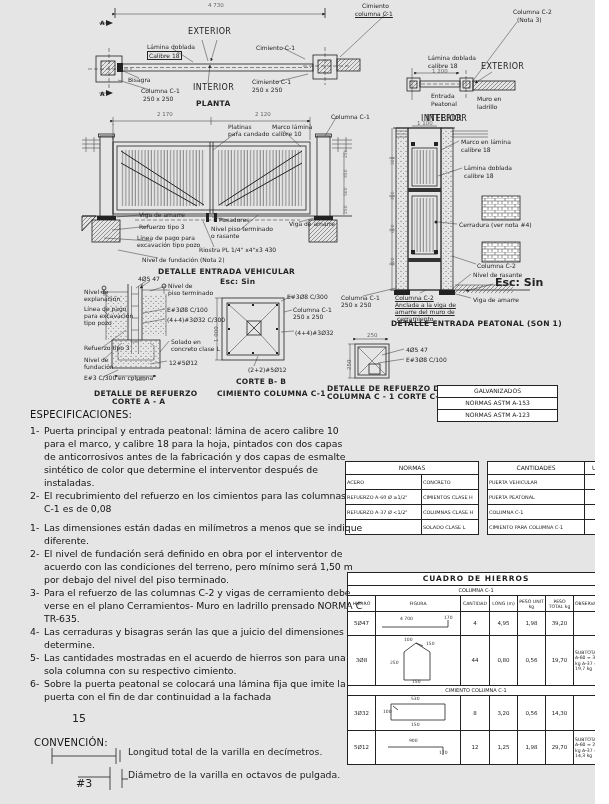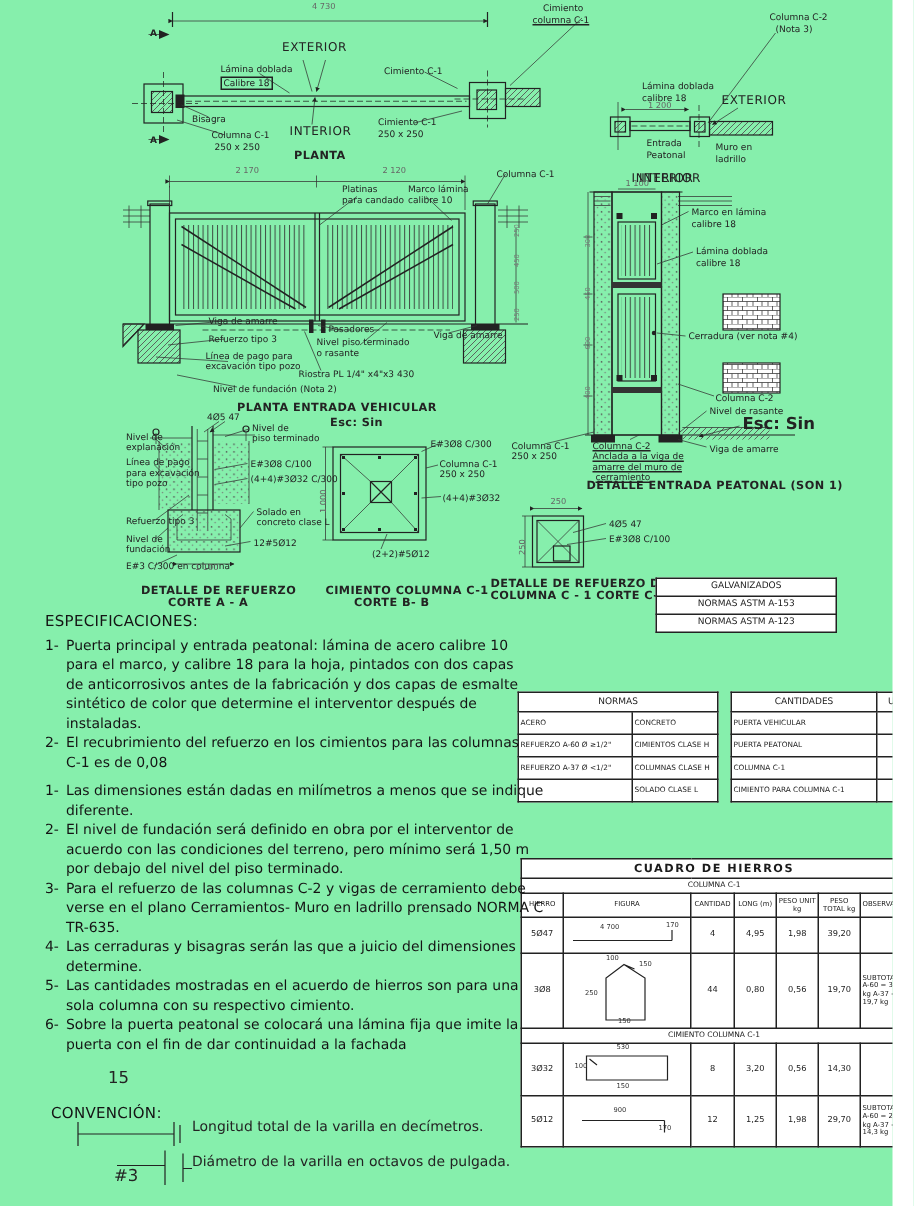--- a/index.html
+++ b/index.html
@@ -1,16 +1,16 @@
 <!DOCTYPE html>
 <html><head>
 <meta charset="utf-8">
 <style>
   html,body{margin:0;padding:0;background:#fff}
-  #sheet{position:relative;width:595px;height:804px;background:#86efac;overflow:hidden;
+  #sheet{position:relative;width:595px;height:804px;background:#e5e5e5;overflow:hidden;
          font-family:"DejaVu Sans",sans-serif;color:#1b1b1b}
   #art{position:absolute;left:0;top:0}
   #art *{stroke:#222;stroke-width:.8;fill:none}
   #art .thin{stroke:#333;stroke-width:.5}
   #art .dash{stroke-dasharray:4 2;stroke-width:.5}
   #art .mid{stroke-width:1}
   .lbl{position:absolute;font-size:6px;line-height:7px;white-space:nowrap;color:#232323}
   .lbl.dim{color:#666;font-size:5.5px}
   .lbl.big{font-size:8px;letter-spacing:.4px}
   .lbl.t{font-size:7.5px;font-weight:bold;letter-spacing:.3px}
@@ -239,21 +239,21 @@
 <span class="lbl" style="left:139px;top:211px">Viga de amarre</span>
 <span class="lbl" style="left:139px;top:223px">Refuerzo tipo 3</span>
 <span class="lbl" style="left:137px;top:234px">Línea de pago para</span>
 <span class="lbl" style="left:137px;top:241px">excavación tipo pozo</span>
 <span class="lbl" style="left:142px;top:256px">Nivel de fundación (Nota 2)</span>
 <span class="lbl" style="left:219px;top:216px">Pasadores</span>
 <span class="lbl" style="left:211px;top:225px">Nivel piso terminado</span>
 <span class="lbl" style="left:211px;top:232px">o rasante</span>
 <span class="lbl" style="left:199px;top:246px">Riostra PL 1/4" x4"x3 430</span>
 <span class="lbl" style="left:289px;top:220px">Viga de amarre</span>
-<span class="lbl t" style="left:158px;top:268px">PLANTA ENTRADA VEHICULAR</span>
+<span class="lbl t" style="left:158px;top:268px">DETALLE ENTRADA VEHICULAR</span>
 <span class="lbl t" style="left:220px;top:278px">Esc: Sin</span>
 <span class="lbl tiny rot" style="left:342px;top:158px">250</span>
 <span class="lbl tiny rot" style="left:342px;top:178px">450</span>
 <span class="lbl tiny rot" style="left:342px;top:196px">500</span>
 <span class="lbl tiny rot" style="left:342px;top:214px">250</span>
 
 <span class="lbl" style="left:138px;top:275px">4Ø5 47</span>
 <span class="lbl" style="left:84px;top:288px">Nivel de</span>
 <span class="lbl" style="left:84px;top:295px">explanación</span>
 <span class="lbl" style="left:84px;top:305px">Línea de pago</span>
@@ -275,21 +275,21 @@
 <span class="lbl t" style="left:94px;top:390px">DETALLE DE REFUERZO</span>
 <span class="lbl t" style="left:112px;top:398px">CORTE A - A</span>
 
 <span class="lbl" style="left:287px;top:293px">E#3Ø8 C/300</span>
 <span class="lbl" style="left:293px;top:306px">Columna C-1</span>
 <span class="lbl" style="left:293px;top:313px">250 x 250</span>
 <span class="lbl" style="left:295px;top:329px">(4+4)#3Ø32</span>
 <span class="lbl" style="left:248px;top:366px">(2+2)#5Ø12</span>
 <span class="lbl dim rot" style="left:213px;top:342px">1 000</span>
 <span class="lbl t" style="left:217px;top:390px">CIMIENTO COLUMNA C-1</span>
-<span class="lbl t" style="left:236px;top:398px">CORTE B- B</span>
+<span class="lbl t" style="left:236px;top:378px">CORTE B- B</span>
 
 <span class="lbl" style="left:406px;top:346px">4Ø5 47</span>
 <span class="lbl" style="left:406px;top:356px">E#3Ø8 C/100</span>
 <span class="lbl dim" style="left:367px;top:332px">250</span>
 <span class="lbl dim rot" style="left:346px;top:370px">250</span>
 <span class="lbl t" style="left:327px;top:385px">DETALLE DE REFUERZO DE</span>
 <span class="lbl t" style="left:327px;top:393px">COLUMNA C - 1 CORTE C-C</span>
 
 <span class="lbl big" style="left:421px;top:115px">INTERIOR</span>
 <span class="lbl dim" style="left:417px;top:120px">1 100</span>

